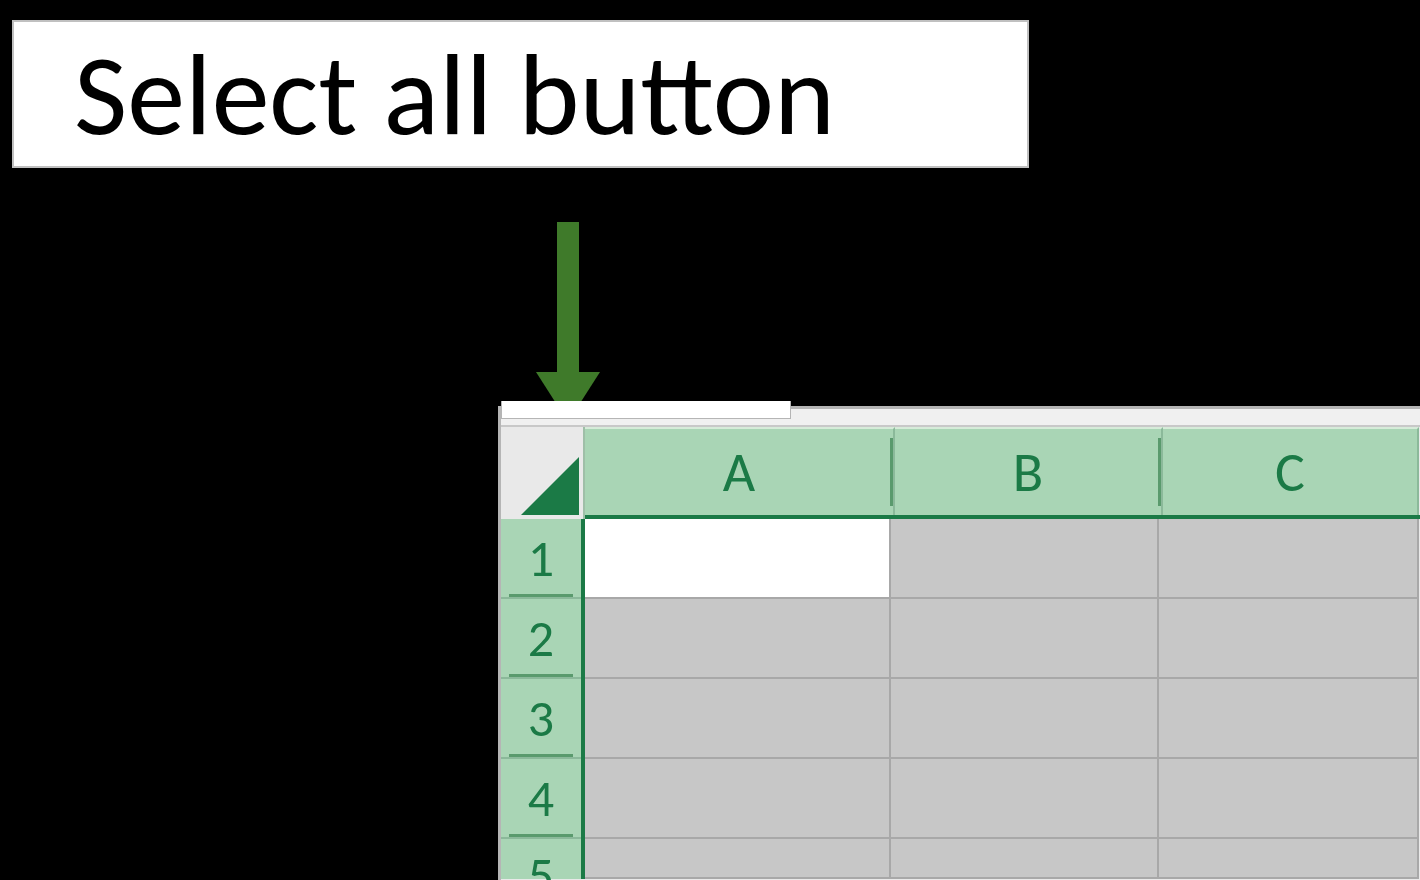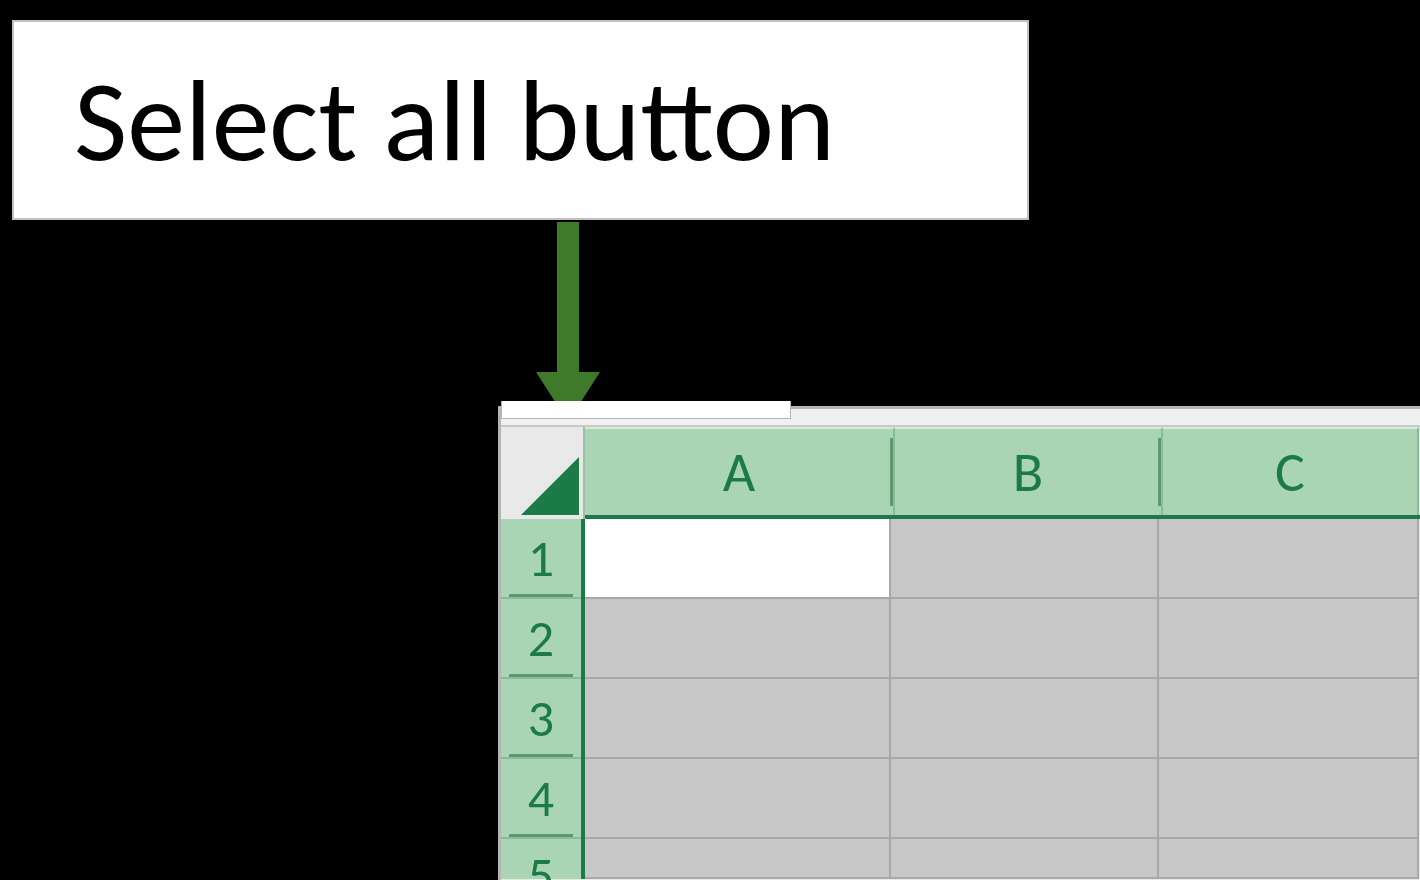--- a/index.html
+++ b/index.html
@@ -11,21 +11,21 @@
       position: relative;
       overflow: hidden;
     }
 
     
     .label-box {
       position: absolute;
       top: 20px;
       left: 12px;
       width: 1017px;
-      height: 200px;
+      height: 148px;
       background: #fff;
       border: 2px solid #c0c0c0;
       display: flex;
       align-items: center;
       padding-left: 60px;
     }
     .label-text {
       font-size: 116px;
       color: #000;
       font-weight: 400;

